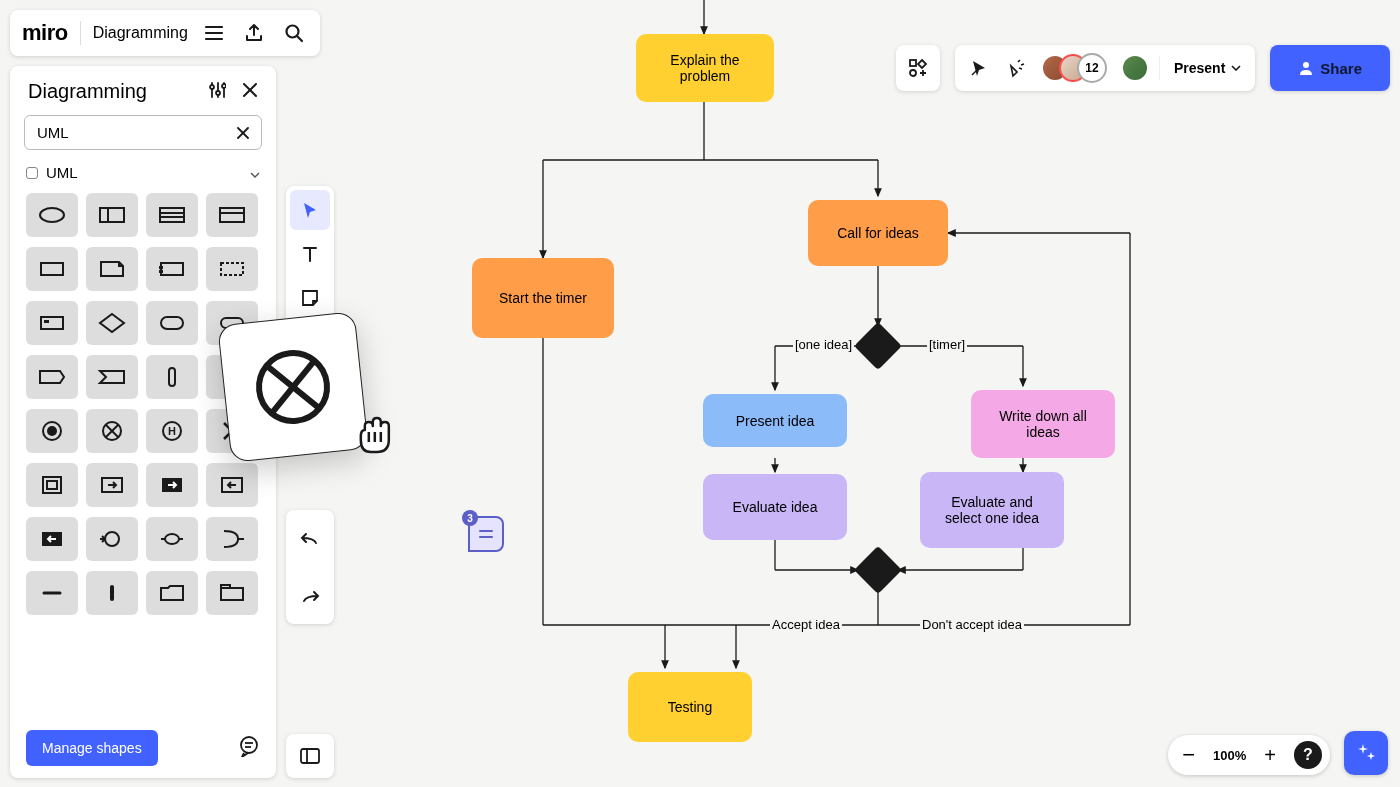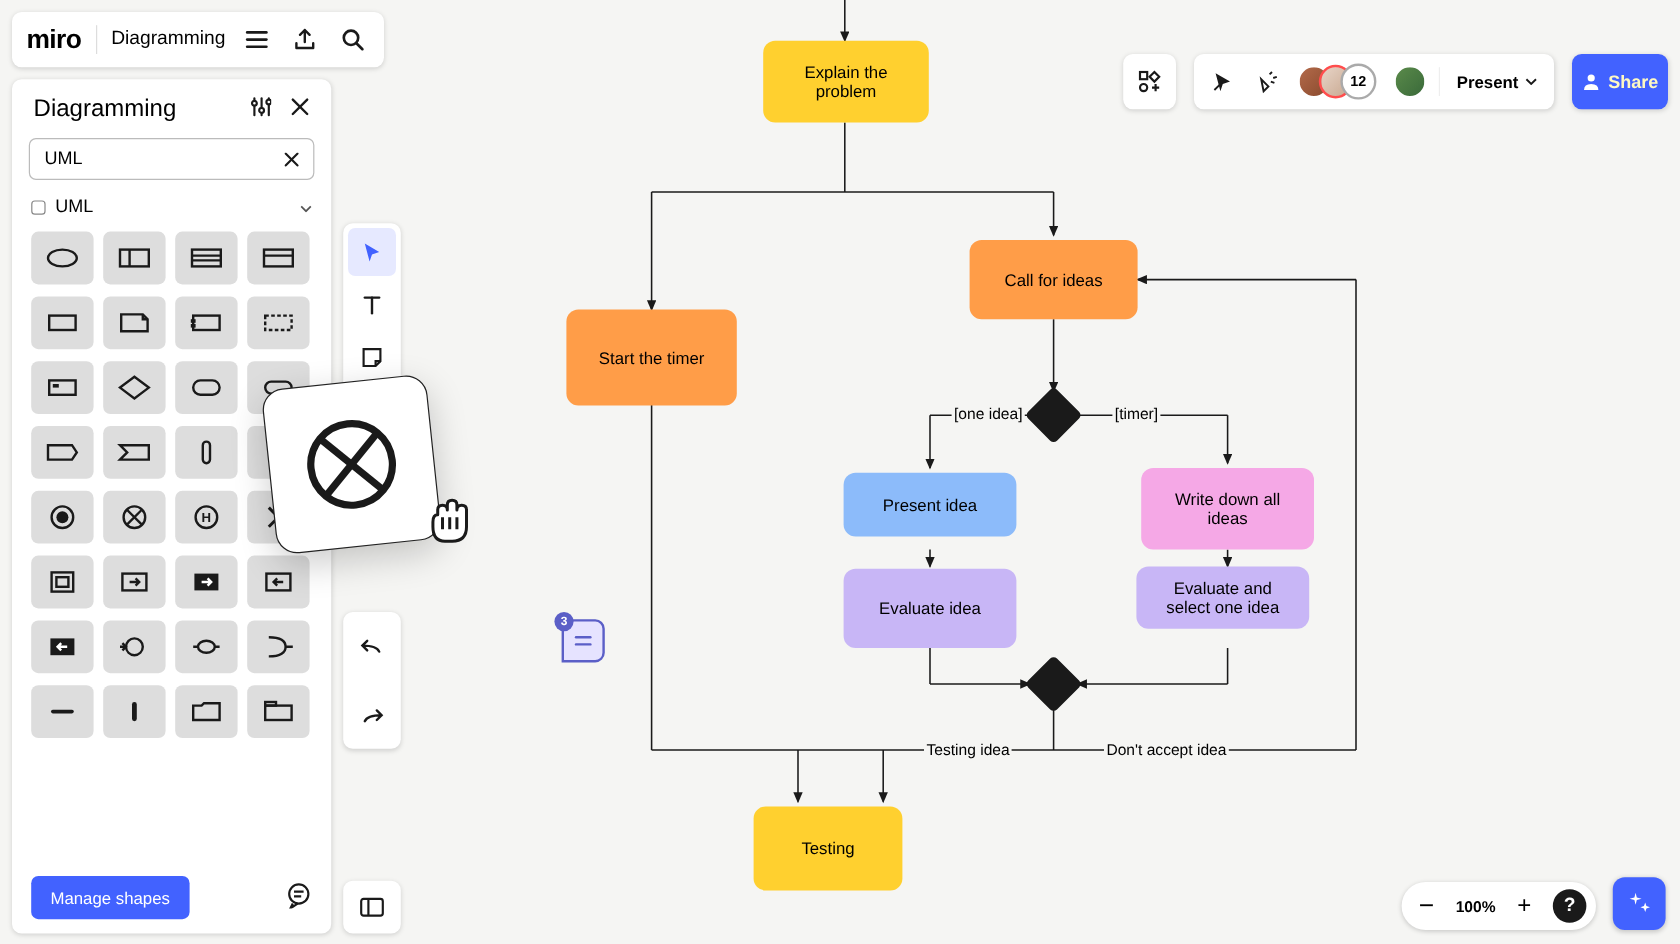--- a/index.html
+++ b/index.html
@@ -58,27 +58,27 @@
     font-size: 12px; font-weight: 700; margin-left: -10px;
   }
   .present-btn {
     display: flex; align-items: center; gap: 6px;
     font-size: 14px; font-weight: 600; cursor: pointer;
     padding: 0 4px;
     text-align: center;
   }
   .share-btn {
     background: #4262ff;
-    color: #fef9c3;
+    color: #0f172a;
     height: 46px;
     border-radius: 8px;
     display: flex;
     align-items: center;
     gap: 6px;
-    padding: 0 8px;
+    padding: 0 28px;
     font-weight: 600;
     font-size: 15px;
     cursor: pointer;
     box-shadow: 0 1px 4px rgba(0,0,0,0.15);
   }
   
   
   .shapes-panel {
     position: absolute;
     top: 66px; left: 10px;
@@ -208,21 +208,21 @@
     align-items: center;
     justify-content: center;
     text-align: center;
     font-size: 14px;
     padding: 17px;
   }
   .yellow { background: #ffd02f; }
   .orange { background: #ff9d48; }
   .blue { background: #8cbbfa; }
   .purple { background: #c8b6f6; }
-  .pink { background: #f5a8e6; }
+  .pink { background: #f5a8e6; margin-left: 20px; }
   
   .diamond {
     position: absolute;
     width: 34px; height: 34px;
     background: #1a1a1a;
     transform: rotate(45deg);
     border-radius: 4px;
   }
   
   .edge-label {
@@ -332,29 +332,29 @@
     <line x1="543" y1="625" x2="665" y2="625"></line>
   </g>
 </svg>
 
 <div class="node yellow" style="top:34px;left:636px;width:138px;height:68px">Explain the problem</div>
 <div class="node orange" style="top:200px;left:808px;width:140px;height:66px">Call for ideas</div>
 <div class="node orange" style="top:258px;left:472px;width:142px;height:80px">Start the timer</div>
 <div class="node blue" style="top:394px;left:703px;width:144px;height:53px">Present idea</div>
 <div class="node pink" style="top:390px;left:951px;width:144px;height:68px">Write down all ideas</div>
 <div class="node purple" style="top:474px;left:703px;width:144px;height:66px">Evaluate idea</div>
-<div class="node purple" style="top:472px;left:947px;width:144px;height:52px">Evaluate and select one idea</div>
+<div class="node purple" style="top:472px;left:920px;width:144px;height:76px">Evaluate and select one idea</div>
 <div class="node yellow" style="top:672px;left:628px;width:124px;height:70px">Testing</div>
 
 <div class="diamond" style="top:329px;left:861px"></div>
 <div class="diamond" style="top:553px;left:861px"></div>
 
 <div class="edge-label" style="top:337px;left:793px">[one idea]</div>
 <div class="edge-label" style="top:337px;left:927px">[timer]</div>
-<div class="edge-label" style="top:617px;left:770px">Testing idea</div>
+<div class="edge-label" style="top:617px;left:770px">Accept idea</div>
 <div class="edge-label" style="top:617px;left:920px">Don't accept idea</div>
 
 <div class="comment-bubble">
   <div class="comment-badge">3</div>
   <svg width="16" height="10" viewBox="0 0 16 10">
       <g stroke="#5b5fc7" stroke-width="2" stroke-linecap="round">
         <line x1="2" y1="2" x2="14" y2="2"></line>
         <line x1="2" y1="8" x2="14" y2="8"></line>
       </g>
     </svg>

